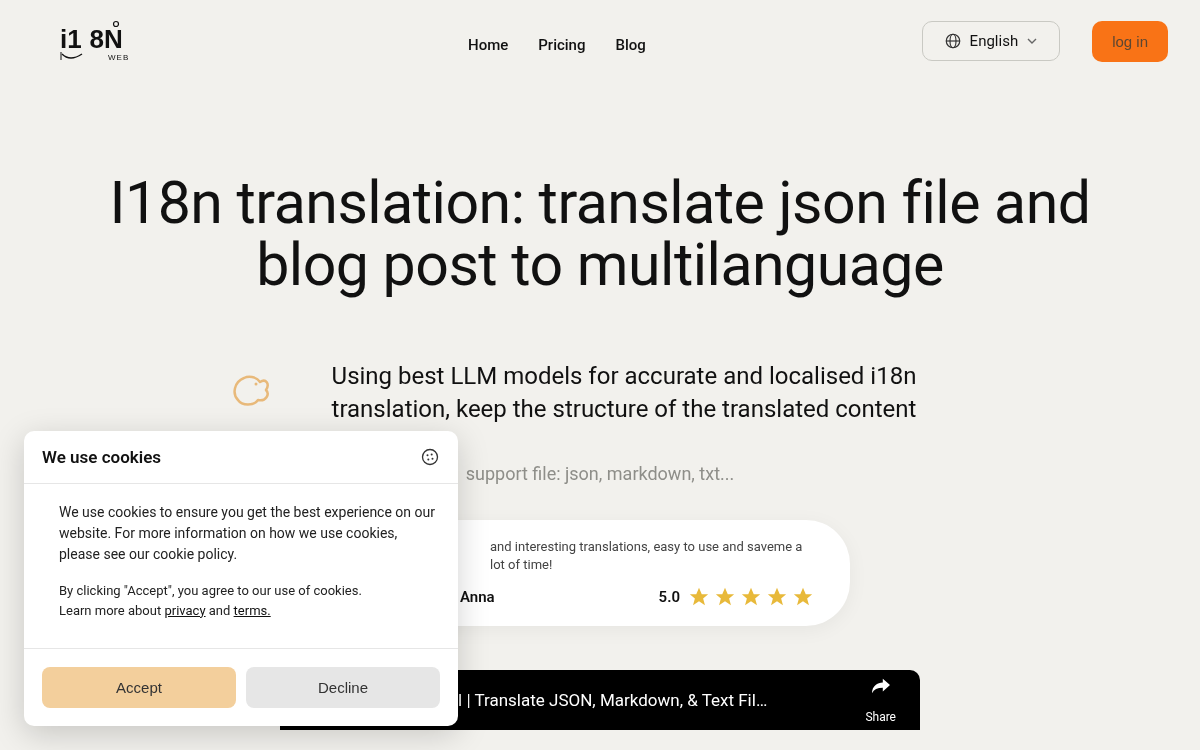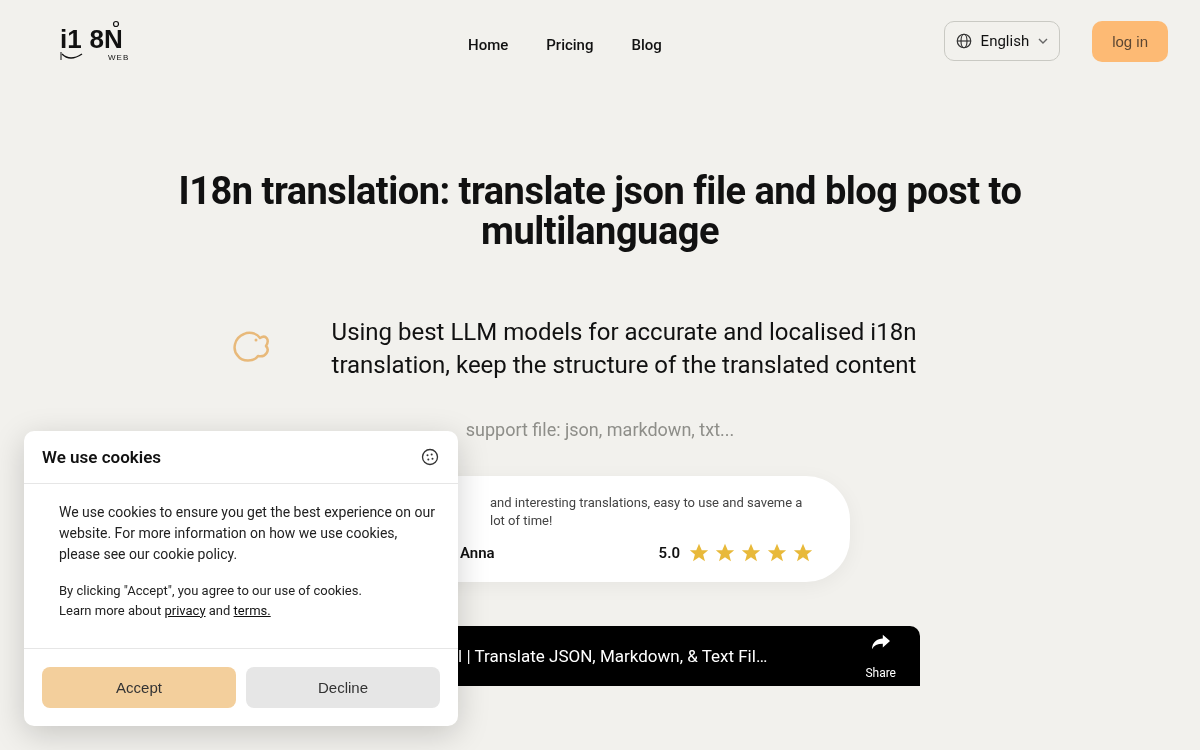--- a/index.html
+++ b/index.html
@@ -2,31 +2,31 @@
 <html><head>
 <meta charset="utf-8">
 <style>
   * { margin: 0; padding: 0; box-sizing: border-box; }
   body { background: #f2f1ed; font-family: -apple-system, BlinkMacSystemFont, "Segoe UI", Roboto, sans-serif; color: #111; width: 1200px; height: 750px; overflow: hidden; position: relative; }
 
   
   .header { display: flex; align-items: center; justify-content: space-between; padding: 20px 32px 20px 60px; }
   .logo { display: flex; align-items: center; }
   .logo svg { width: 76px; height: 42px; }
-  .nav { display: flex; gap: 38px; position: absolute; left: 468px; top: 36px; }
+  .nav { display: flex; gap: 30px; position: absolute; left: 468px; top: 36px; }
   .nav-item { font-size: 15px; font-weight: 500; cursor: pointer; color: #111; }
   .header-right { display: flex; align-items: center; gap: 32px; }
-  .lang-btn { display: flex; align-items: center; gap: 8px; border: 1px solid #c9c9c3; border-radius: 10px; padding: 10px 10px; background: #f2f1ed; cursor: pointer; font-size: 15px; }
+  .lang-btn { display: flex; align-items: center; gap: 8px; border: 1px solid #c9c9c3; border-radius: 10px; padding: 10px 21px; background: #f2f1ed; cursor: pointer; font-size: 15px; }
   .lang-btn .globe { width: 18px; height: 18px; }
   .lang-btn .chev { width: 12px; height: 12px; }
-  .login-btn { background: #fdba74; color: #5b4632; border-radius: 10px; padding: 12px 20px; font-size: 15px; font-weight: 500; cursor: pointer; border: none; }
+  .login-btn { background: #f97316; color: #5b4632; border-radius: 10px; padding: 12px 20px; font-size: 15px; font-weight: 500; cursor: pointer; border: none; }
 
   
   .hero { text-align: center; padding: 90px 60px 0 60px; }
-  .hero h1 { font-size: 38px; font-weight: 700; line-height: 1.05; letter-spacing: -0.5px; }
+  .hero h1 { font-size: 59px; font-weight: 400; line-height: 1.05; letter-spacing: -0.5px; }
   .subhead-wrap { display: flex; align-items: flex-start; justify-content: center; margin-top: 64px; }
   .squirrel { width: 48px; height: 48px; flex-shrink: 0; margin-top: 4px; }
   .subhead { font-size: 24px; line-height: 1.4; max-width: 700px; }
   .supports { margin-top: 36px; font-size: 18px; color: #8e8e89; }
 
   
   .review { background: #fff; border-radius: 44px; padding: 18px 36px 18px 110px; margin: 36px auto 0 auto; width: 500px; position: relative; text-align: left; box-shadow: 0 4px 20px rgba(0,0,0,0.05); }
   .review-avatar { position: absolute; left: 22px; top: 50%; transform: translateY(-50%); width: 68px; height: 68px; border-radius: 50%; background: #e0d8cc; overflow: hidden; }
   .review-text { font-size: 13px; color: #444; line-height: 1.4; margin-left: 30px; }
   .review-bottom { display: flex; align-items: center; justify-content: space-between; margin-top: 12px; }

